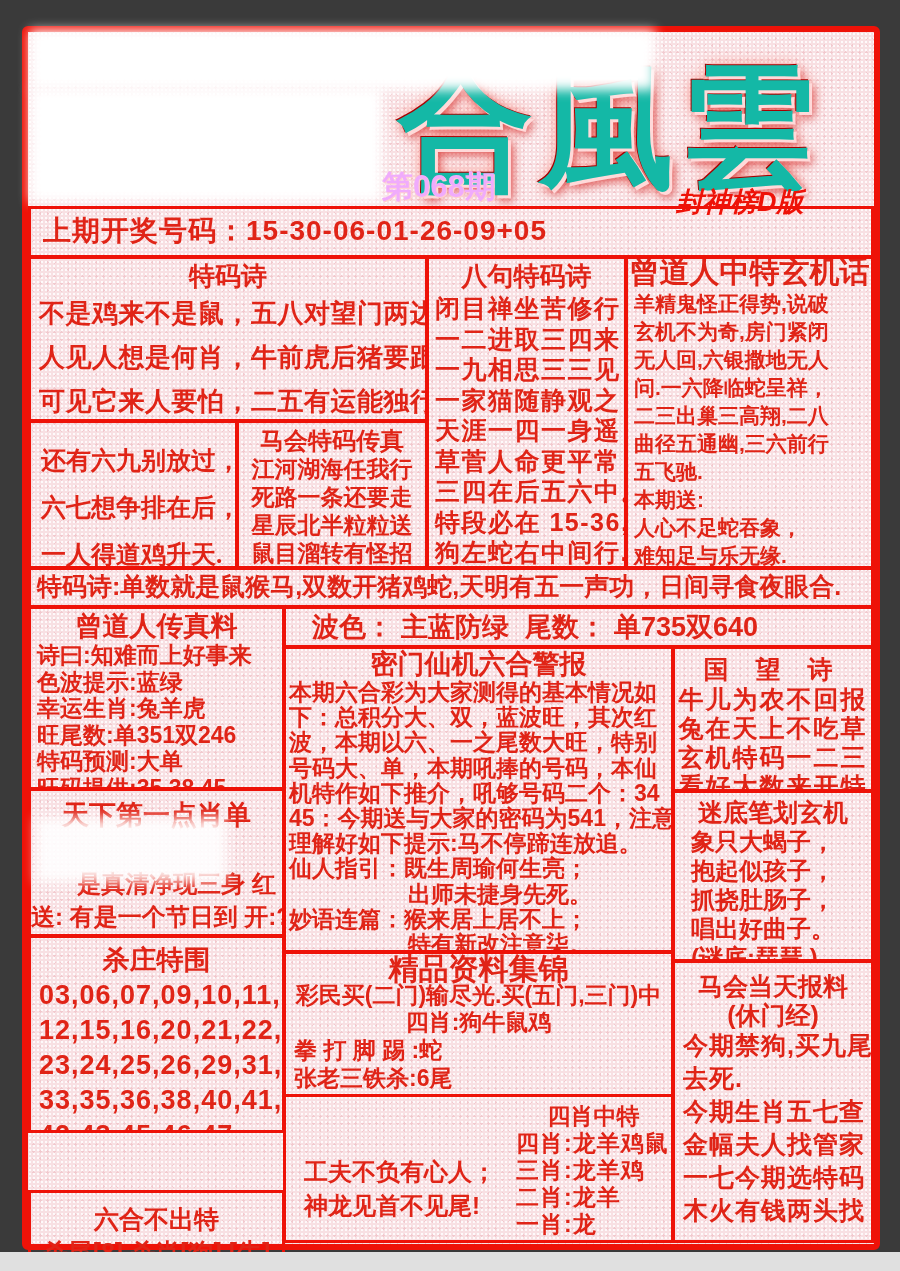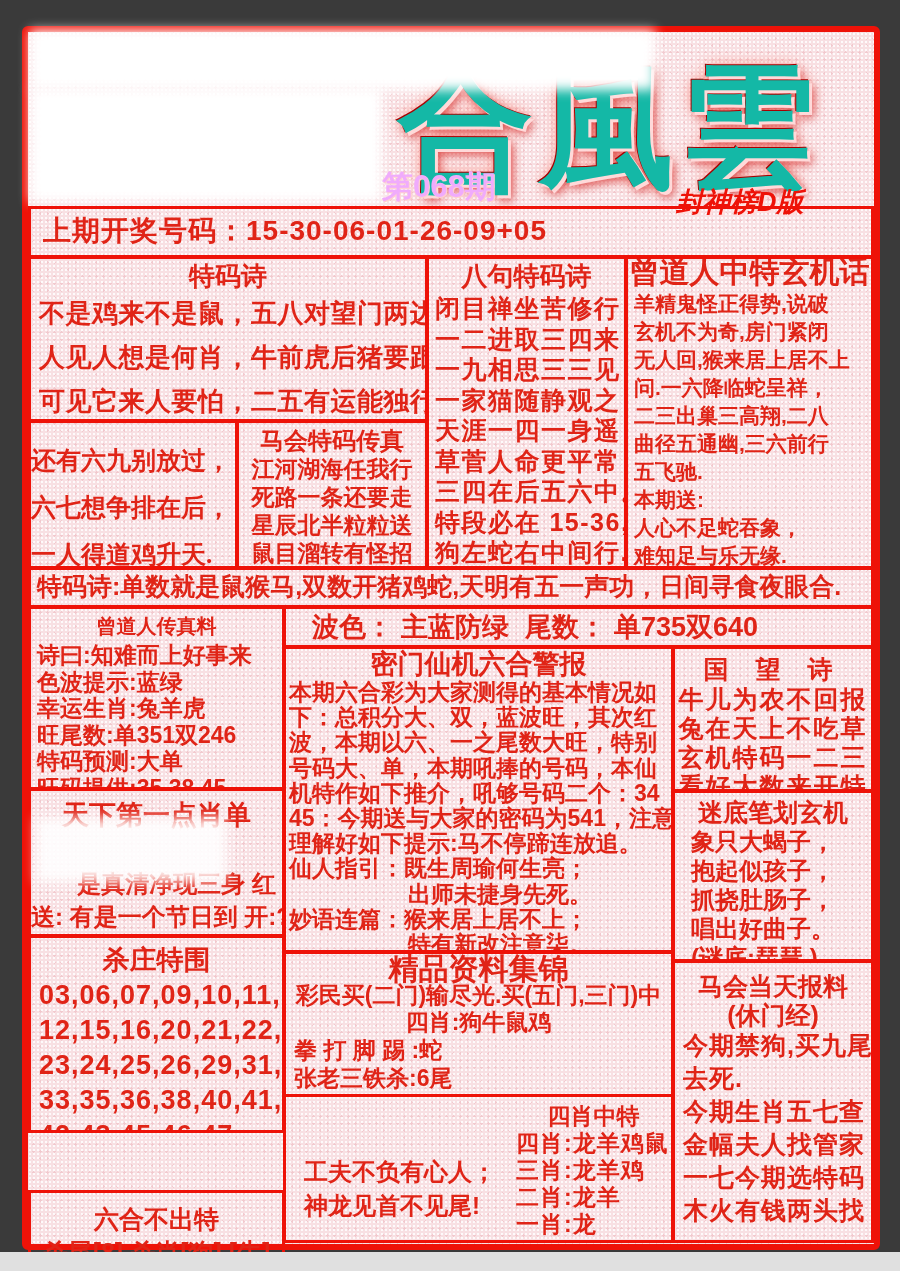--- a/index.html
+++ b/index.html
@@ -33,30 +33,30 @@
     font-family:"DejaVu Serif", serif; font-weight:bold; white-space:nowrap;
     text-shadow: 3px 3px 0 #ffd9d9, -1px -1px 0 #a80000, 5px 6px 10px rgba(200,0,0,.55), 0 0 16px rgba(255,90,70,.55);
   }
   .issue { position:absolute; left:382px; top:166px; font-size:31px; color:#f0abfc; text-shadow:1px 1px 0 #ffd0d0; }
   .edition { position:absolute; left:676px; top:184px; font-size:27px; font-style:italic; color:#ee1208; text-shadow:2px 2px 0 #ffdede; }
   .ttl { text-align:center; }
   .ln { white-space:nowrap; }
   .lastdraw { font-size:28px; line-height:44px; padding-left:12px; letter-spacing:1px; }
   .tema .ttl { font-size:26px; line-height:30px; margin-top:2px; }
   .tema .ln { font-size:26px; line-height:44px; padding-left:8px; letter-spacing:.5px; }
-  .extra .ln { font-size:25px; line-height:47px; margin-top:8px0;font-family:Liberation Serif, serif; }
+  .extra .ln { font-size:25px; line-height:47px; padding-left:10px; margin-top:8px0;font-family:Liberation Serif, serif; }
   .extra { padding-top:14px; }
   .mfax .ttl { font-size:24px; line-height:28px; margin-top:4px; }
   .mfax .ln { font-size:23px; line-height:28px; text-align:center; }
   .eight .ttl { font-size:26px; line-height:34px; }
   .eight .ln { font-size:25px; line-height:30.5px; padding-left:6px; letter-spacing:1.5px; }
   .xuanji .ttl { font-size:30px; line-height:31px;font-family:Liberation Mono, monospace; }
   .xuanji .ln { font-size:21px; line-height:28px; padding-left:6px; }
   .strip { font-size:25px; line-height:34px; padding-left:6px; }
-  .zfax .ttl { font-size:20px; line-height:31px; margin-top:2px; }
+  .zfax .ttl { font-size:27px; line-height:31px; margin-top:2px; }
   .zfax .ln { font-size:23px; line-height:26.5px; padding-left:6px; }
   .tianxia { display:flex; flex-direction:column; }
   .tianxia .ttl { font-size:27px; margin-top:6px; }
   .tianxia .sp { flex:1; }
   .tianxia .r { text-align:right; font-size:24px; line-height:32px; padding-right:6px; }
   .tianxia .l { text-align:left; font-size:24px; line-height:34px; }
   .shaz .ttl { font-size:27px; margin-top:4px; }
   .shaz .ln { font-size:27px; line-height:35px; padding-left:8px; letter-spacing:1px; }
   .liuhe .ttl { font-size:25px; margin-top:10px; }
   .liuhe .ln { font-size:25px; text-align:center; line-height:32px; }
@@ -129,21 +129,21 @@
   <div class="ln">草菅人命更平常，</div>
   <div class="ln">三四在后五六中。</div>
   <div class="ln">特段必在 15-36,</div>
   <div class="ln">狗左蛇右中间行.</div>
 </div>
 
 <div class="box xuanji" style="left:625px;top:256px;width:249px;height:314px;">
   <div class="ttl">曾道人中特玄机话</div>
   <div class="ln">羊精鬼怪正得势,说破</div>
   <div class="ln">玄机不为奇,房门紧闭</div>
-  <div class="ln">无人回,猴来居上居不上</div>
+  <div class="ln">无人回,六银撒地无人</div>
   <div class="ln">问.一六降临蛇呈祥，</div>
   <div class="ln">二三出巢三高翔,二八</div>
   <div class="ln">曲径五通幽,三六前行</div>
   <div class="ln">五飞驰.</div>
   <div class="ln">本期送:</div>
   <div class="ln">人心不足蛇吞象，</div>
   <div class="ln">难知足与乐无缘.</div>
 </div>
 
 <div class="box strip" style="left:28px;top:566px;width:846px;height:42px;">

